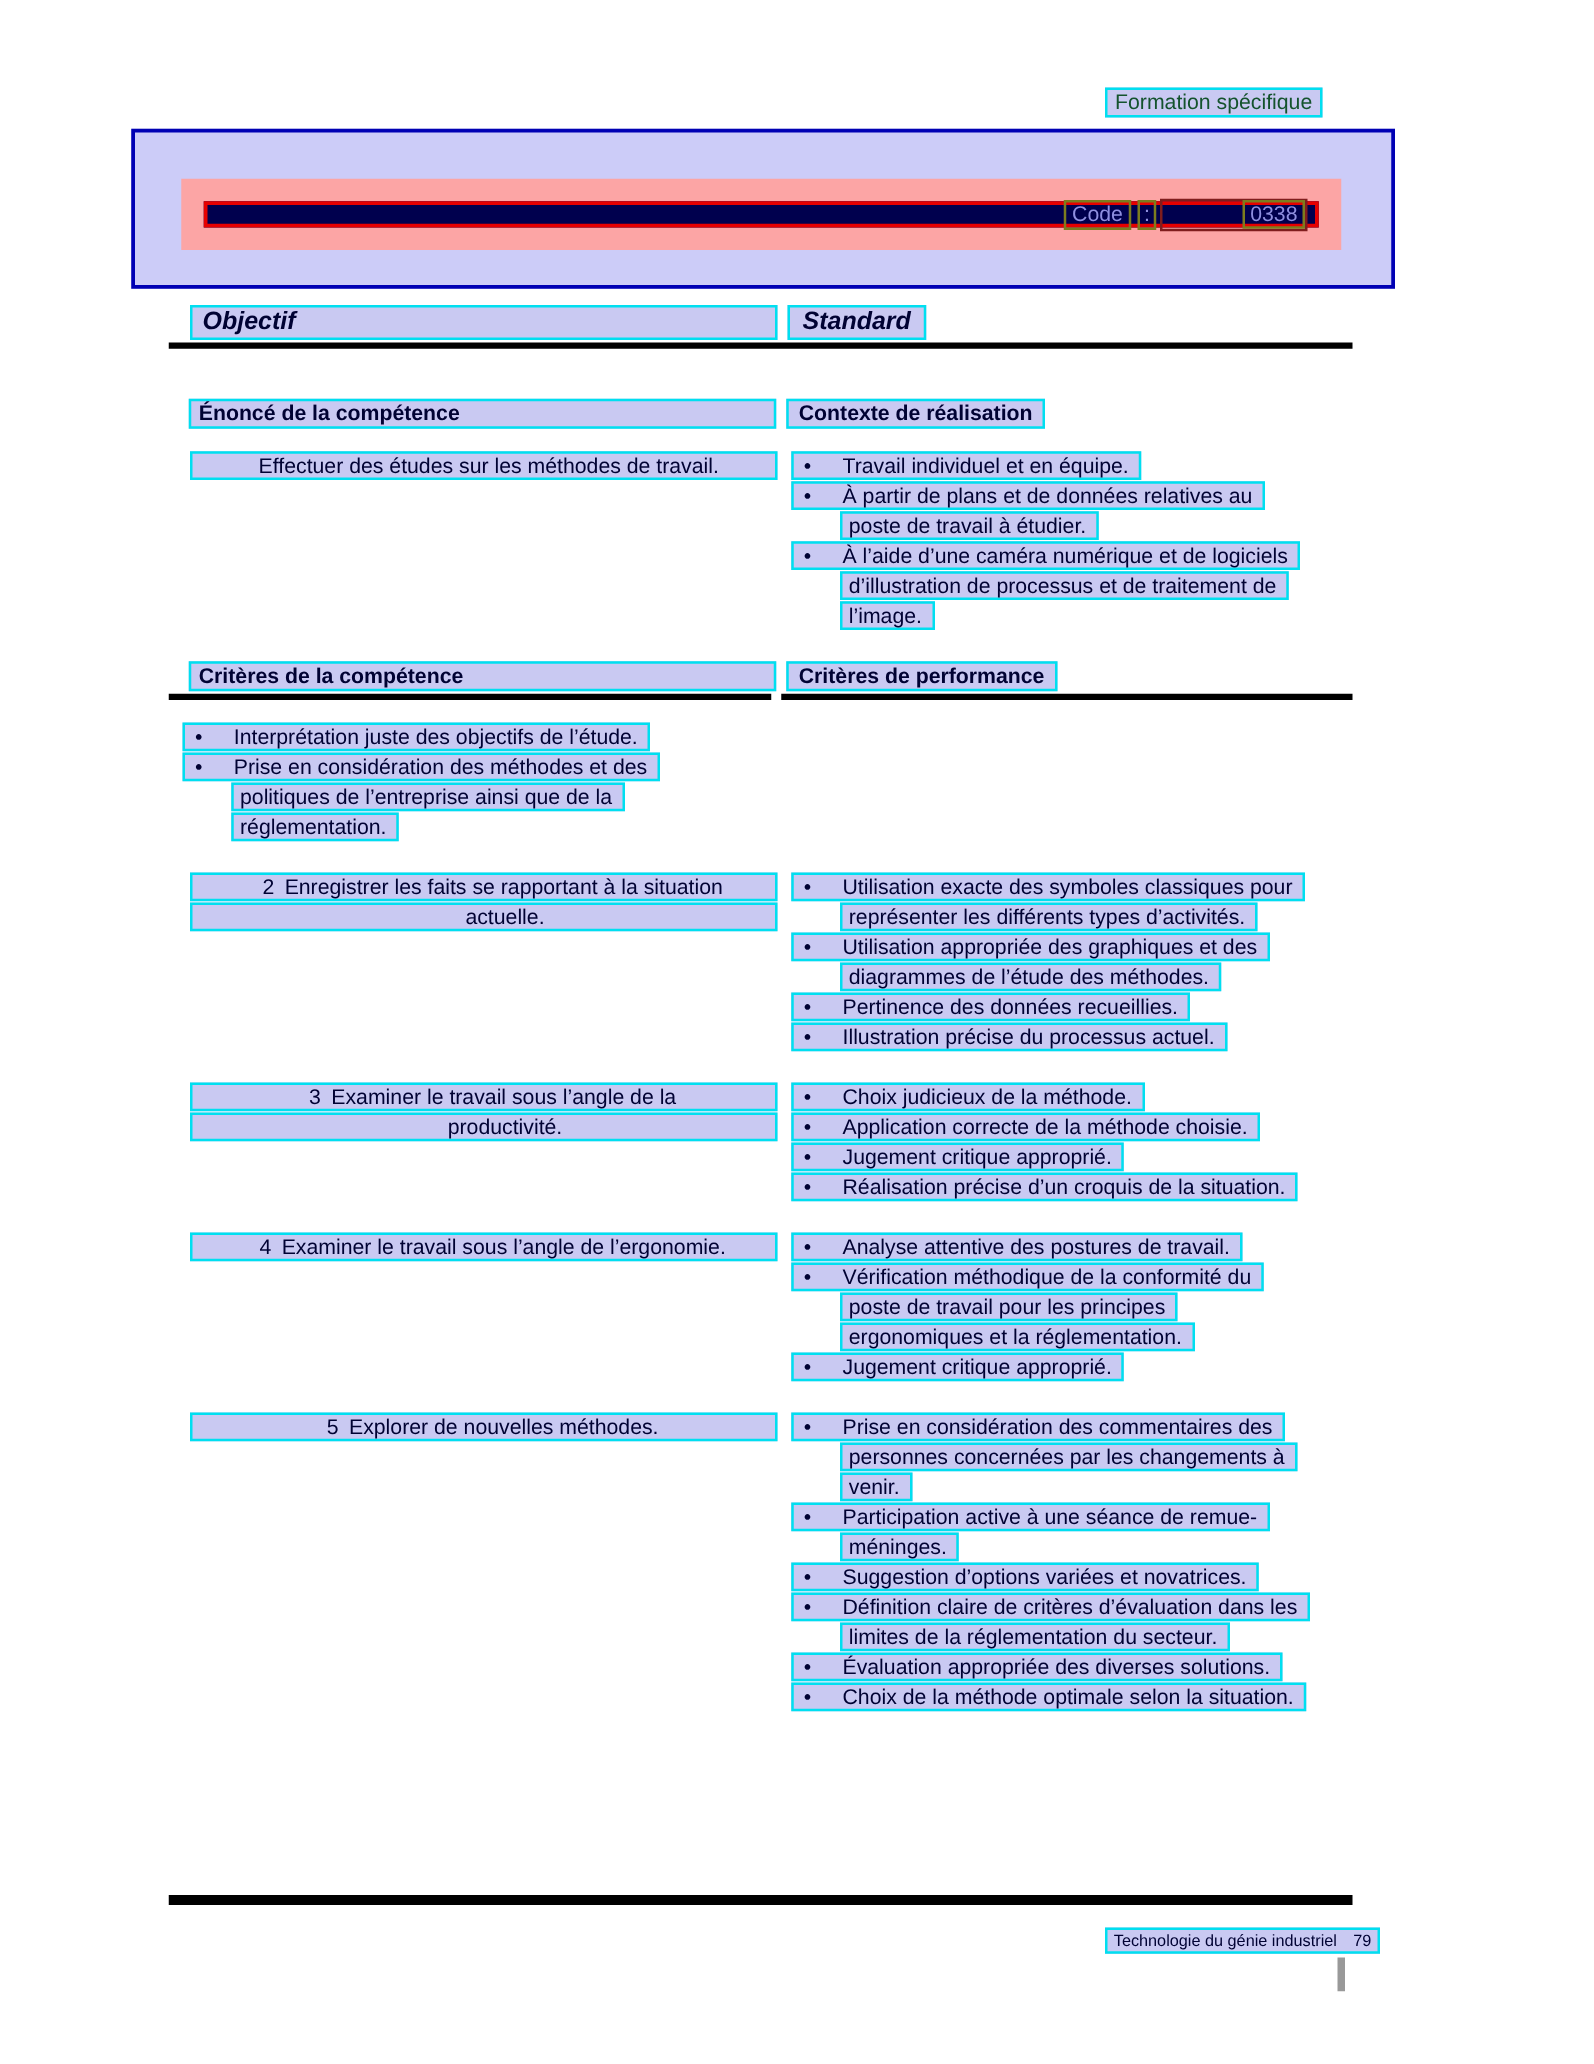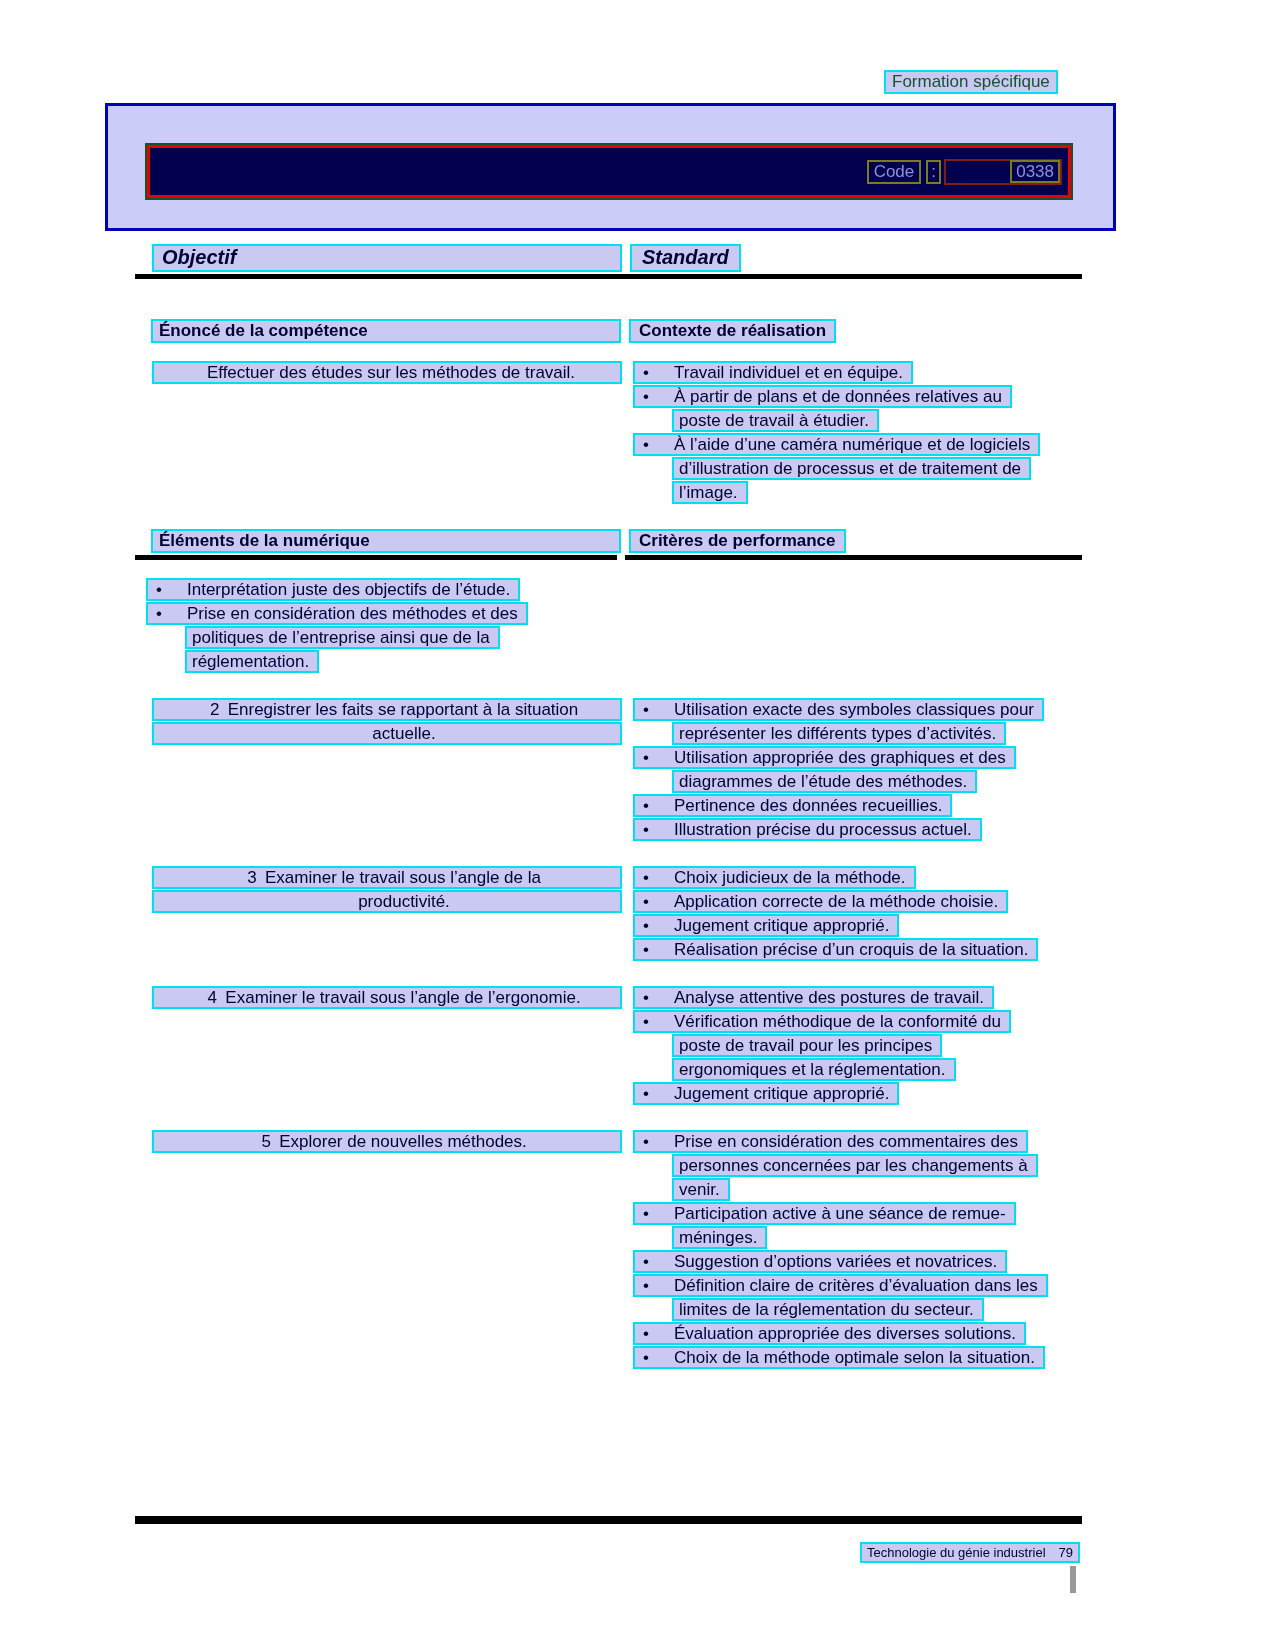--- a/index.html
+++ b/index.html
@@ -15,21 +15,21 @@
   .eyebrow{
     position:absolute;left:884px;top:70px;height:24px;line-height:19px;
     font-size:17px;color:#14532d;padding:0 6px;
   }
   .banner{
     position:absolute;left:105px;top:103px;width:1011px;height:128px;
     background:#ccccf8;border:3px solid #0000b4;box-sizing:border-box;
   }
   .codebar{
     position:absolute;left:37px;top:37px;width:928px;height:57px;
-    background:#14532d;padding:2px;box-sizing:border-box;
+    background:#fca5a5;padding:18px;box-sizing:border-box;
   }
   .codebar-inner{
     width:100%;height:100%;box-sizing:border-box;border:3px solid #e60000;
     background:#00004e;display:flex;align-items:center;justify-content:flex-end;
     padding-right:6px;color:#8f8fe0;font-size:17px;
   }
   .code-label{border:2px solid #7c7c1e;padding:0 5px;line-height:20px;}
   .code-colon{border:2px solid #7c7c1e;padding:0 3px;margin-left:5px;line-height:20px;}
   .code-field{
     border:2px solid #7f1d1d;margin-left:3px;width:118px;display:flex;
@@ -77,21 +77,21 @@
   .rline .hlbox{
     display:inline-block;height:23px;line-height:19px;
     background:#c9c9f2;border:2px solid #00dff0;box-sizing:border-box;
   }
   .rline .hlbox.blt{margin-left:3px;padding:0 8px 0 6px;}
   .rline .hlbox.cont{margin-left:42px;padding:0 8px 0 5px;}
   .dot{display:inline-block;width:33px;box-sizing:border-box;padding-left:2px;}
   
   .bottom-rule{position:absolute;left:135px;top:1516px;width:947px;height:8px;background:#000000;}
   .footer-box{
-    position:absolute;left:860px;top:1542px;width:220px;height:21px;line-height:16px;
+    position:absolute;left:884px;top:1542px;width:220px;height:21px;line-height:16px;
     font-size:13px;display:flex;justify-content:space-between;align-items:center;
     padding:0 5px;box-sizing:border-box;
   }
   .caret-bar{position:absolute;left:1070px;top:1566px;width:6px;height:27px;background:#999999;}
 </style>
 </head>
 <body>
 
 <span class="eyebrow hl">Formation spécifique</span>
 
@@ -131,21 +131,21 @@
           <div class="rline"><span class="hlbox blt"><span class="dot">•</span>À partir de plans et de données relatives au</span></div>
           <div class="rline"><span class="hlbox cont">poste de travail à étudier.</span></div>
           <div class="rline"><span class="hlbox blt"><span class="dot">•</span>À l’aide d’une caméra numérique et de logiciels</span></div>
           <div class="rline"><span class="hlbox cont">d’illustration de processus et de traitement de</span></div>
           <div class="rline"><span class="hlbox cont">l’image.</span></div>
         </div>
       </div>
     </div>
 
   <div class="sec-head" style="margin-top:14px;">
-    <span class="sec-head-left hl">Éléments de la numérique</span>
+    <span class="sec-head-left hl">Critères de la compétence</span>
     <span class="sec-head-right hl">Critères de performance</span>
   </div>
   <div class="rule-split">
     <div class="seg-a"></div>
     <div class="seg-gap"></div>
     <div class="seg-b"></div>
   </div>
   <div class="rows">
       <div class="row">
         <div class="cell-right">

